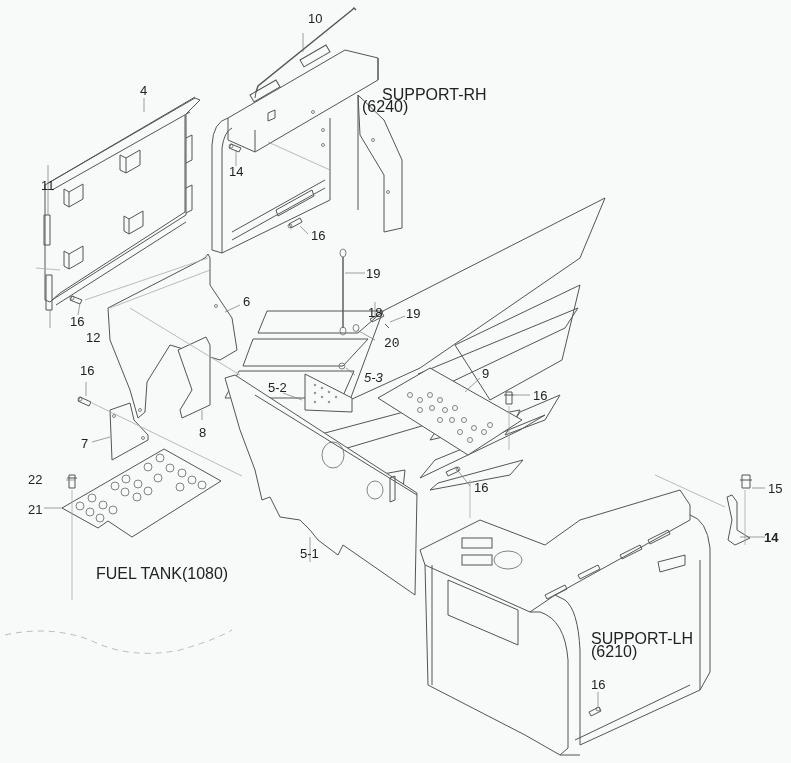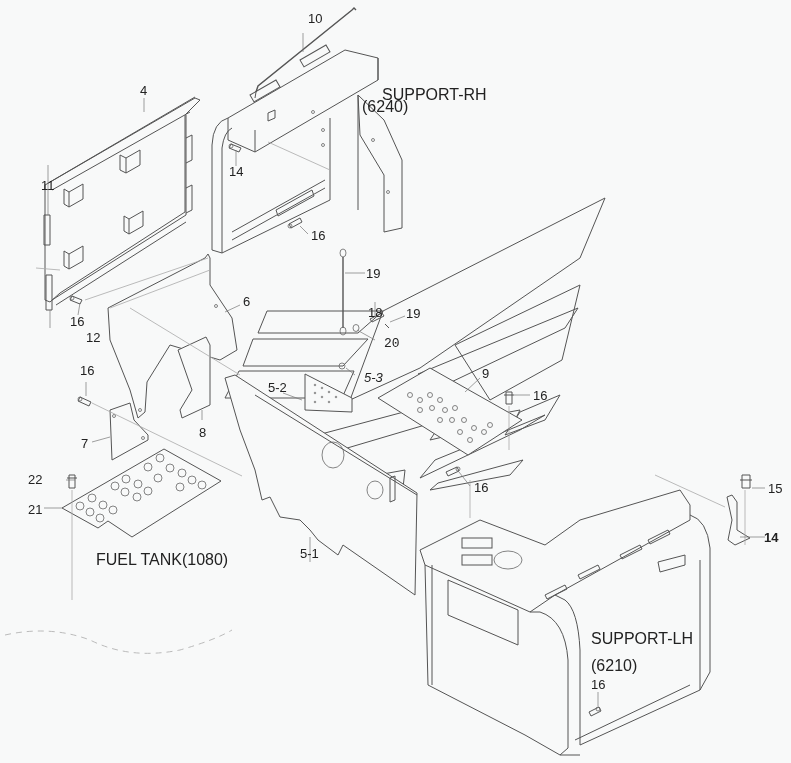--- a/index.html
+++ b/index.html
@@ -280,22 +280,22 @@
     <path class="lead" d="M310,537 L310,562"></path>
     <path class="lead" d="M752,488 L765,488"></path>
     <path class="lead" d="M740,537 L765,537"></path>
     <path class="lead" d="M598,692 L598,706"></path>
   </g>
 </svg>
 
 <div class="txt" style="left:382px;top:89px;">SUPPORT-RH</div>
 <div class="txt" style="left:362px;top:101px;text-align:center;">(6240)</div>
 <div class="txt" style="left:591px;top:633px;">SUPPORT-LH</div>
-<div class="txt" style="left:591px;top:660px;">(6210)</div>
-<div class="txt" style="left:96px;top:554px;">FUEL TANK(1080)</div>
+<div class="txt" style="left:591px;top:646px;">(6210)</div>
+<div class="txt" style="left:96px;top:568px;">FUEL TANK(1080)</div>
 
 <div class="lbl" style="left:296px;top:12px;margin-left:12px;">10</div>
 <div class="lbl" style="left:140px;top:84px;">4</div>
 <div class="lbl" style="left:41px;top:151px;margin-top:28px;">11</div>
 <div class="lbl" style="left:229px;top:165px;">14</div>
 <div class="lbl" style="left:311px;top:229px;">16</div>
 <div class="lbl" style="left:366px;top:267px;">19</div>
 <div class="lbl" style="left:368px;top:286px;margin-top:20px;">18</div>
 <div class="lbl" style="left:243px;top:295px;">6</div>
 <div class="lbl" style="left:70px;top:315px;">16</div>

